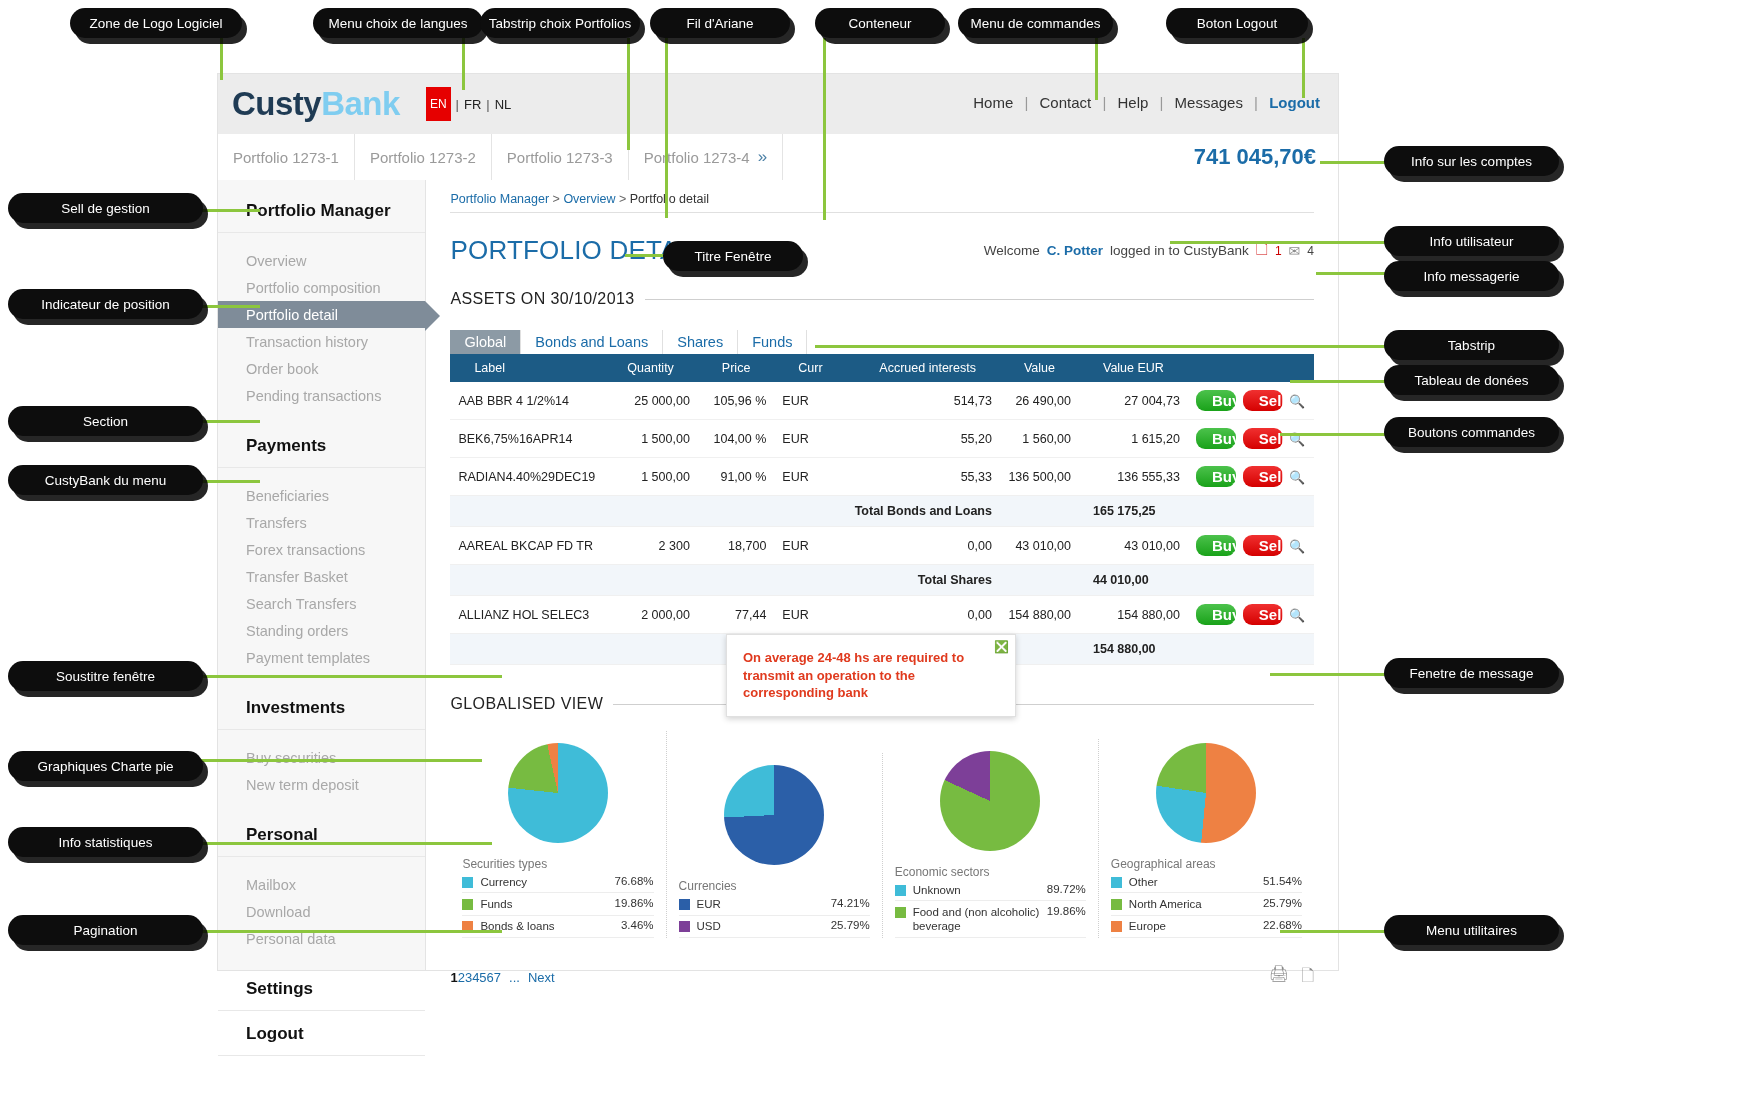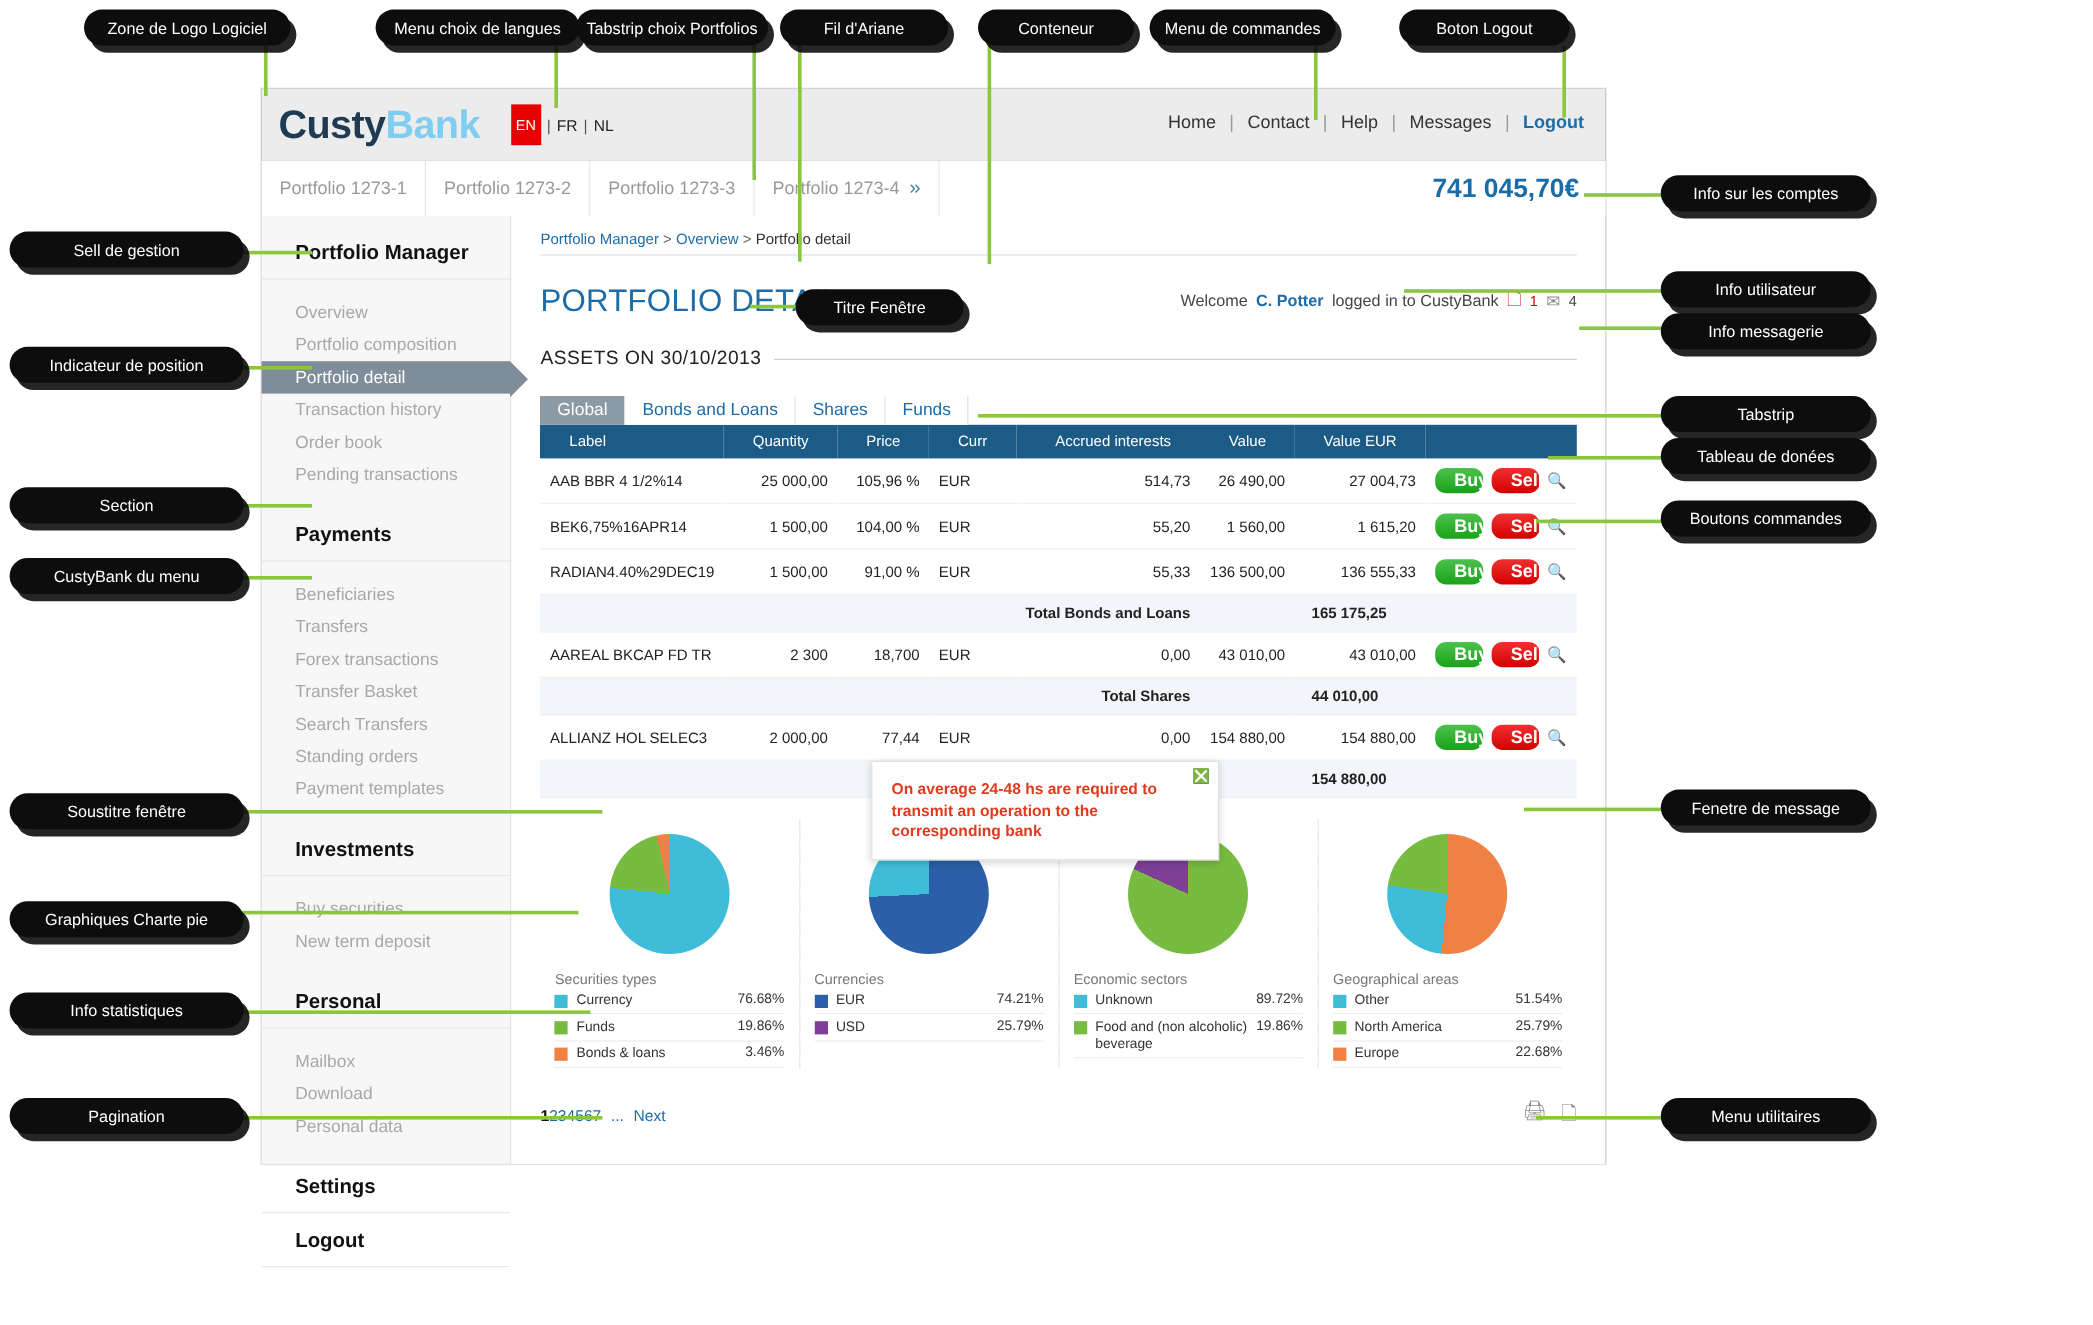--- a/index.html
+++ b/index.html
@@ -30,21 +30,21 @@
   }
   .leader { position:absolute; background:#8cc63e; z-index:30; }
   .leader.v { width:3px; }
   .leader.h { height:3px; }
 
   
   #app {
     position:absolute;
     left:218px; top:74px;
     width:1120px; height:896px;
-    background:#737373;
+    background:#d946ef;
     box-shadow:0 0 0 1px #e3e3e3;
     z-index:10;
   }
   .app-head {
     height:60px; background:#ececec;
     display:flex; align-items:center;
     position:relative;
   }
   .logo { margin-left:14px; font-size:33px; font-weight:bold; letter-spacing:-0.5px; }
   .logo .a { color:#1f3b54; }
@@ -117,21 +117,21 @@
   table.dt tbody td.l { text-align:left; }
   tr.total td { background:#f2f6fa; font-weight:bold; border-bottom:1px solid #e4e4e4; }
   tr.sepline td { border-top:1px solid #bfbfbf; }
   .pill { display:inline-block; width:40px; text-align:center; font-size:15px; color:#fff; font-weight:bold;
           border-radius:9px; padding:2px 16px; }
   .pill.buy { background:linear-gradient(#4cc24c,#19a219); }
   .pill.sell { background:linear-gradient(#f03030,#d50000); }
   .mag { color:#666; font-size:13px; }
 
   
-  .charts { display:flex; margin-top:18px; }
+  .charts { display:flex; margin-top:18px;align-items:flex-end; }
   .chart-col { flex:1; padding:0 12px; border-right:1px dotted #cfcfcf; }
   .chart-col:last-child { border-right:none; }
   .pie { width:100px; height:100px; border-radius:50%; margin:12px auto 0 auto; }
   .leg-title { font-size:12px; color:#777; margin-top:14px; }
   .leg-row { display:flex; align-items:flex-start; font-size:11.5px; color:#333; padding:3.5px 0; border-bottom:1px solid #ededed; }
   .sw { width:11px; height:11px; margin-right:7px; margin-top:2px; flex:none; }
   .leg-lbl { flex:1; line-height:1.25; }
   .leg-val { margin-left:6px; }
 
   .msgbox {
@@ -402,20 +402,24 @@
               <td></td>
               <td></td>
               <td>Total Funds</td>
               <td></td>
               <td style="text-align:left;padding-left:14px;">154 880,00</td>
               <td></td>
             </tr>
           </tbody>
       </table>
 
+      <div class="sec-head" style="margin-top:30px;">
+        <span class="txt">GLOBALISED VIEW</span>
+        <span class="rule"></span>
+      </div>
 
       <div class="charts" id="charts">
           <div class="chart-col">
             <div class="pie" style="background: conic-gradient(rgb(63, 188, 216) 0deg, rgb(63, 188, 216) 276.05deg, rgb(119, 187, 65) 276.05deg, rgb(119, 187, 65) 347.54deg, rgb(238, 129, 67) 347.54deg, rgb(238, 129, 67) 360deg);"></div>
             <div class="leg-title">Securities types</div>
             <div class="leg-row">
               <span class="sw" style="background:#3fbcd8"></span>
               <span class="leg-lbl">Currency</span>
               <span class="leg-val">76.68%</span>
             </div>

